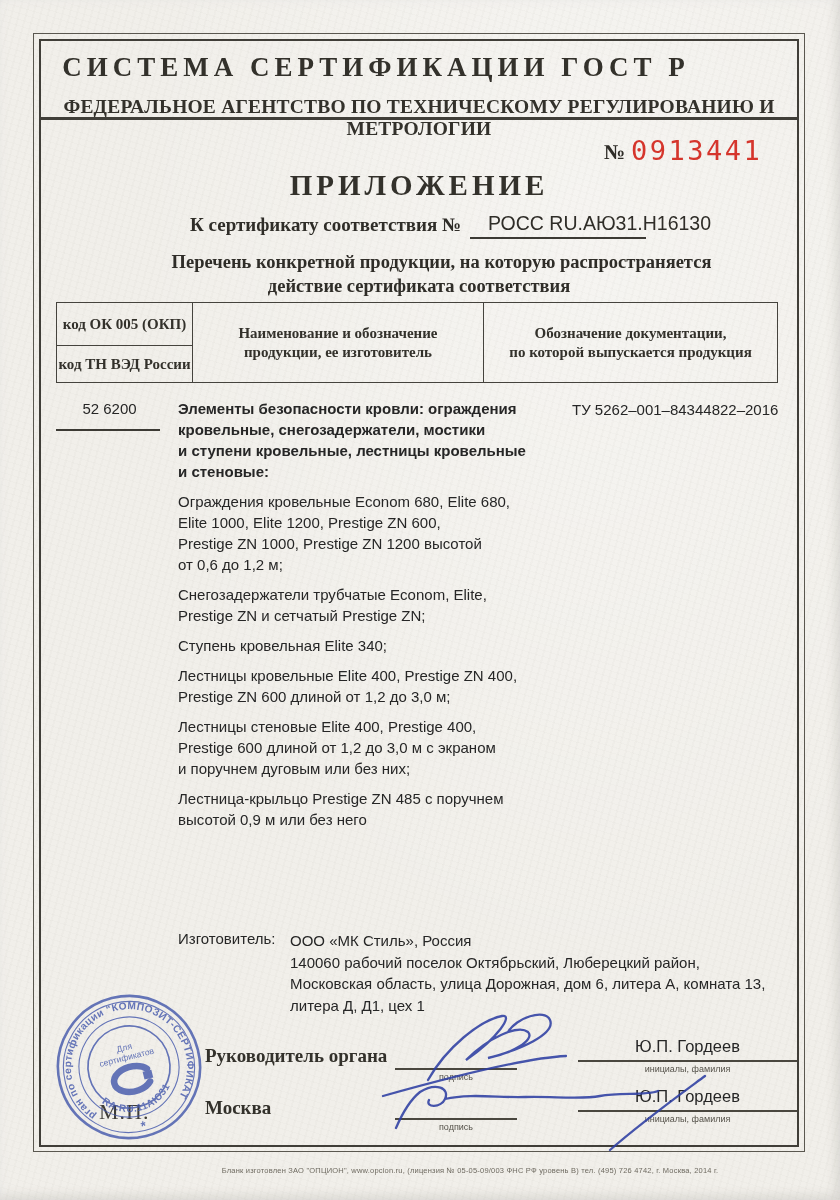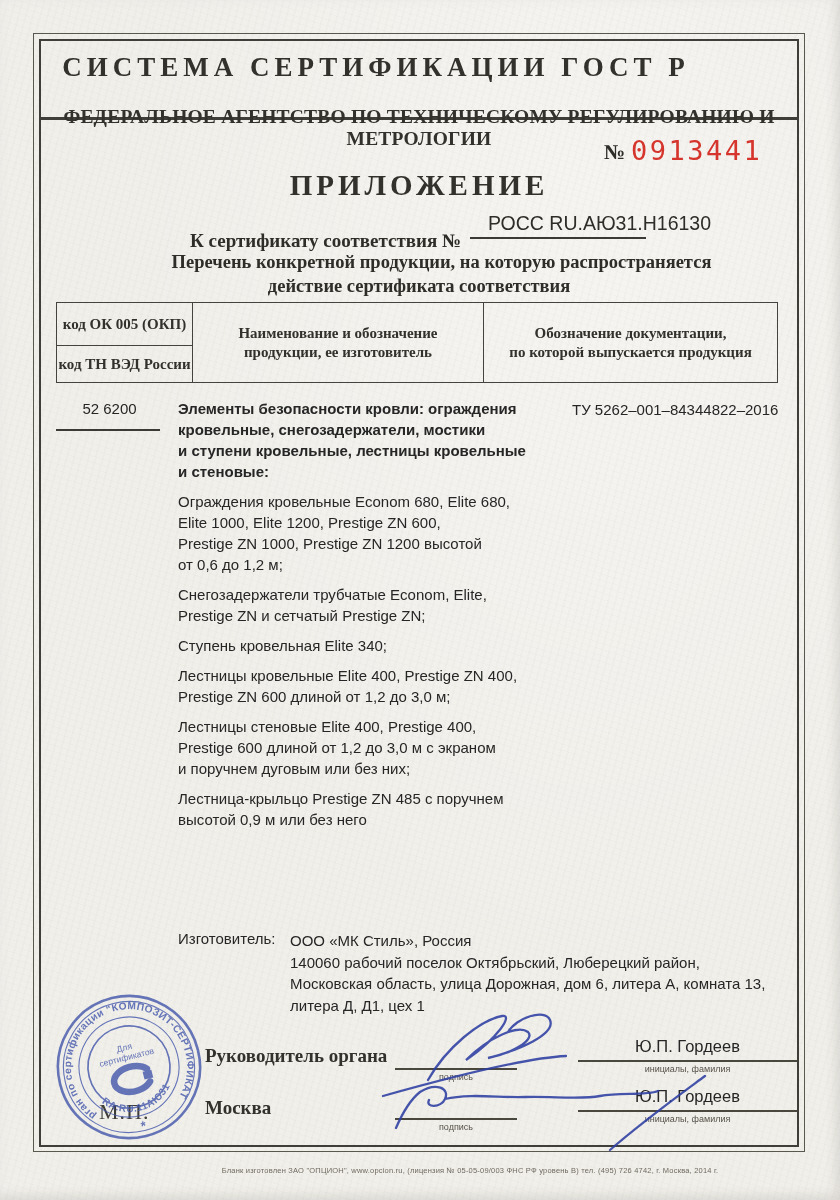--- a/index.html
+++ b/index.html
@@ -23,36 +23,36 @@
 
   .frame-outer { left:33px; top:33px; width:772px; height:1119px; border:1.5px solid #5a574f; }
   .frame-inner { left:39px; top:39px; width:760px; height:1108px; border:2.5px solid #403e38; }
   .header-divider { left:41px; top:117px; width:756px; height:2.5px; background:#403e38; }
 
   .header-title {
     left:41px; top:52px; width:670px; text-align:center;
     font-size:27px; font-weight:bold; letter-spacing:5px; color:#33312b;
   }
   .header-agency {
-    left:41px; top:106px; width:756px; text-align:center;
+    left:41px; top:96px; width:756px; text-align:center;
     font-size:19.5px; font-weight:bold; letter-spacing:0.2px; color:#33312b;
   }
 
   .form-number-label { left:604px; top:140px; font-size:21px; font-weight:bold; }
   .form-number {
     left:631px; top:135px; font-size:27px; letter-spacing:2.5px; color:#d5352c;
     font-family:"DejaVu Sans Mono",monospace;
   }
 
   .doc-title {
     left:41px; top:169px; width:756px; text-align:center;
     font-size:29px; font-weight:bold; letter-spacing:4px; color:#33312b;
   }
 
-  .cert-label { left:190px; top:214px; font-size:19px; font-weight:bold;margin-top:16px; }
+  .cert-label { left:190px; top:214px; font-size:19px; font-weight:bold; }
   .cert-number { left:488px; top:212px; font-size:19.5px; }
   .cert-underline { left:470px; top:237px; width:176px; height:1.5px; background:#3c3a34; }
 
   .purpose-1 { left:41px; top:252px; width:756px; text-align:center; font-size:18.5px; font-weight:bold;padding-left:45px; }
   .purpose-2 { left:41px; top:276px; width:756px; text-align:center; font-size:18.5px; font-weight:bold; }
 
   .hdr-table {
     left:56px; top:302px; width:722px; height:81px;
     display:grid; grid-template-columns:136px 291px 1fr; grid-template-rows:43px 1fr;
     border:1.5px solid #45433d; font-size:15px; font-weight:bold; color:#33312b;

